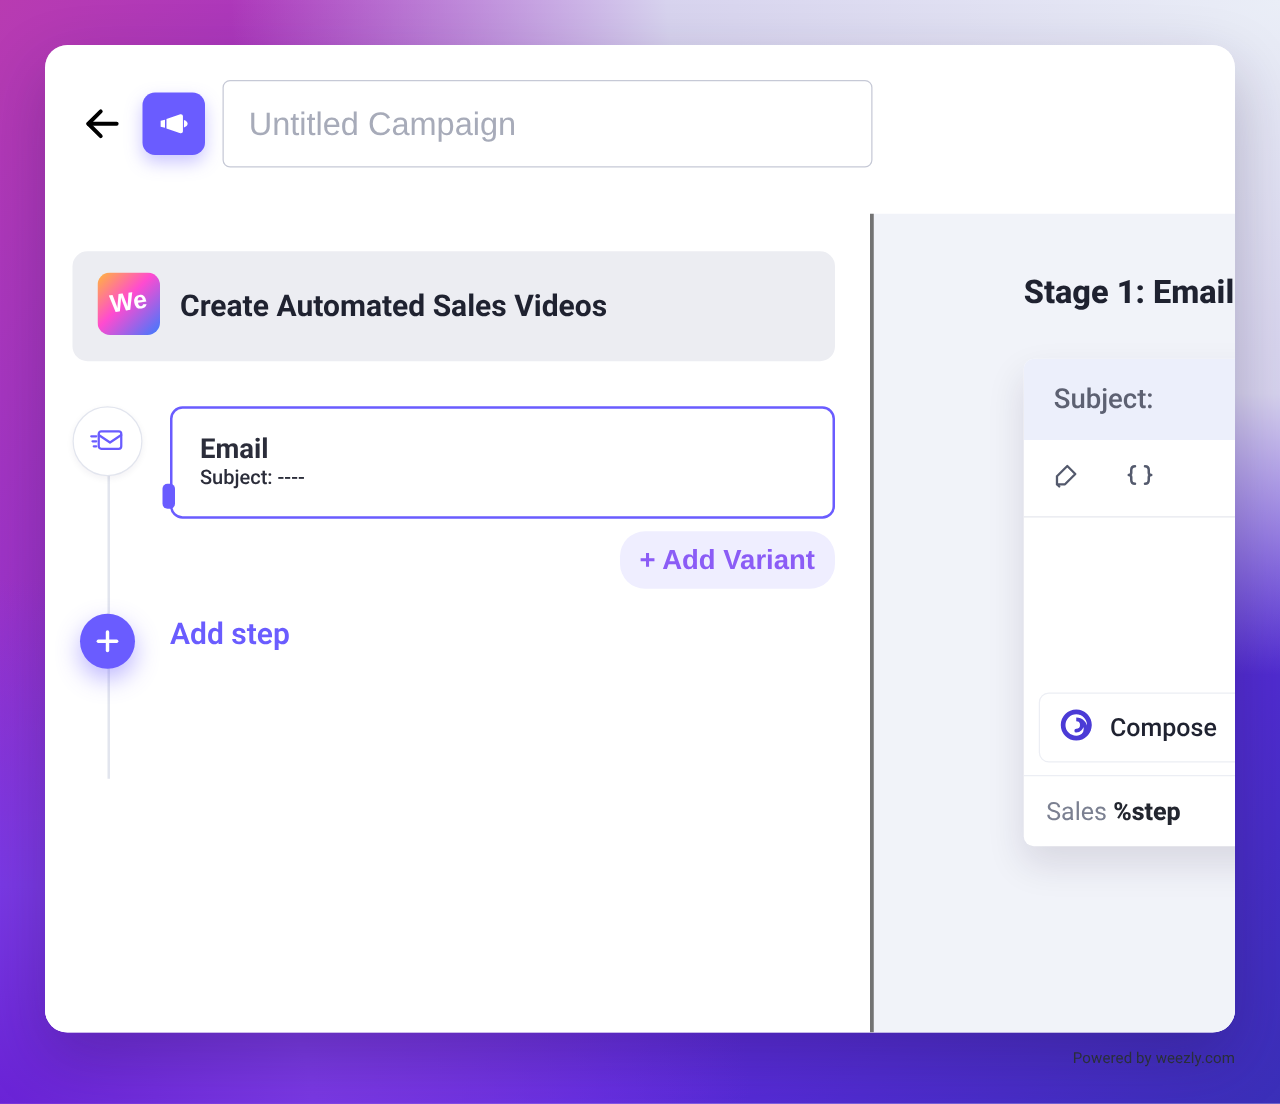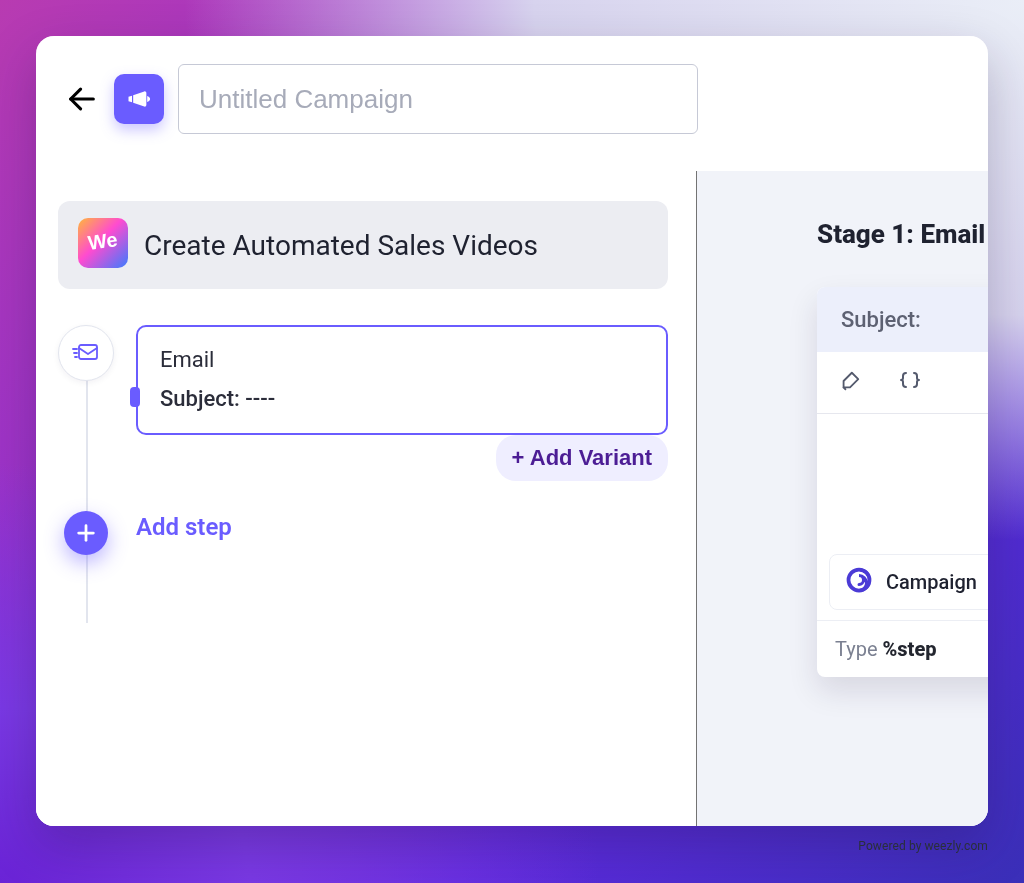--- a/index.html
+++ b/index.html
@@ -63,41 +63,41 @@
   }
   .left-pane {
     width: 660px;
     padding: 30px 28px 24px 22px;
     background: #ffffff;
     position: relative;
   }
   .right-pane {
     flex: 1;
     background: #f1f3f9;
-    border-left: 1px solid #737373;
+    border-left: 3px solid #737373;
     position: relative;
   }
 
   
   .banner {
     background: #ecedf2;
     height: 88px;
     border-radius: 12px;
     display: flex;
     align-items: center;
     gap: 18px;
     padding: 0 20px 0 86px;
     position: relative;
     cursor: pointer;
   }
   .banner .banner-icon {
     position: absolute; left: 20px; top: 50%; transform: translateY(-50%);
   }
   .banner-text {
-    font-size: 28px; font-weight: 400; color: #1f2230; text-align: center;
+    font-size: 24px; font-weight: 700; color: #1f2230; text-align: center;
   }
 
   
   .timeline {
     position: relative;
     margin-top: 36px;
     padding-left: 78px;
   }
   .rail {
     position: absolute;
@@ -130,31 +130,32 @@
     background: #fff;
     box-shadow: 0 0 0 1px rgba(255,255,255,0.9) inset;
   }
   .email-card .handle-dot {
     position: absolute; left: -8px; top: 60px;
     width: 10px; height: 20px;
     background: #6a5cff;
     border-radius: 4px;
   }
   .card-heading {
-    font-size: 22px; color: #2b2d3a; font-weight: 400; margin-bottom: 14px;
+    font-size: 22px; color: #2b2d3a; font-weight: 700; 
   }
   .card-line {
-    font-size: 22px; color: #2b2d3a; font-weight: 500;
+    font-size: 16px; color: #2b2d3a; font-weight: 500;
   }
 
   .add-variant {
     display: inline-block;
+    margin-top: 10px;
     float: right;
     background: #efeeff;
-    color: #4c1d95;
+    color: #8b5cf6;
     font-size: 22px;
     font-weight: 600;
     padding: 10px 16px;
     border-radius: 20px;
     border: none;
     cursor: pointer;
   }
 
   .add-step-row {
     position: relative;
@@ -330,23 +331,23 @@
           </button>
         </div>
         <div class="editor-body"></div>
         <div class="compose-row">
           <span>
             <svg width="30" height="30" viewBox="0 0 40 40" fill="none">
               <circle cx="20" cy="20" r="14" stroke="#4b3bd6" stroke-width="5" fill="none"></circle>
               <path d="M20 6a14 14 0 0 1 0 28 10 10 0 0 0 0-20 6 6 0 0 1 0 12" stroke="#4b3bd6" stroke-width="4" fill="none" stroke-linecap="round"></path>
             </svg>
           </span>
-          <span class="compose-text">Campaign</span>
+          <span class="compose-text">Compose</span>
         </div>
         <div class="signature-row">
-          <span>Type </span><span class="bold">%step</span>
+          <span>Sales </span><span class="bold">%step</span>
         </div>
       </div>
     </div>
   </div>
 </div>
 
 <div class="credit">Powered by weezly.com</div>
 
 </body></html>

